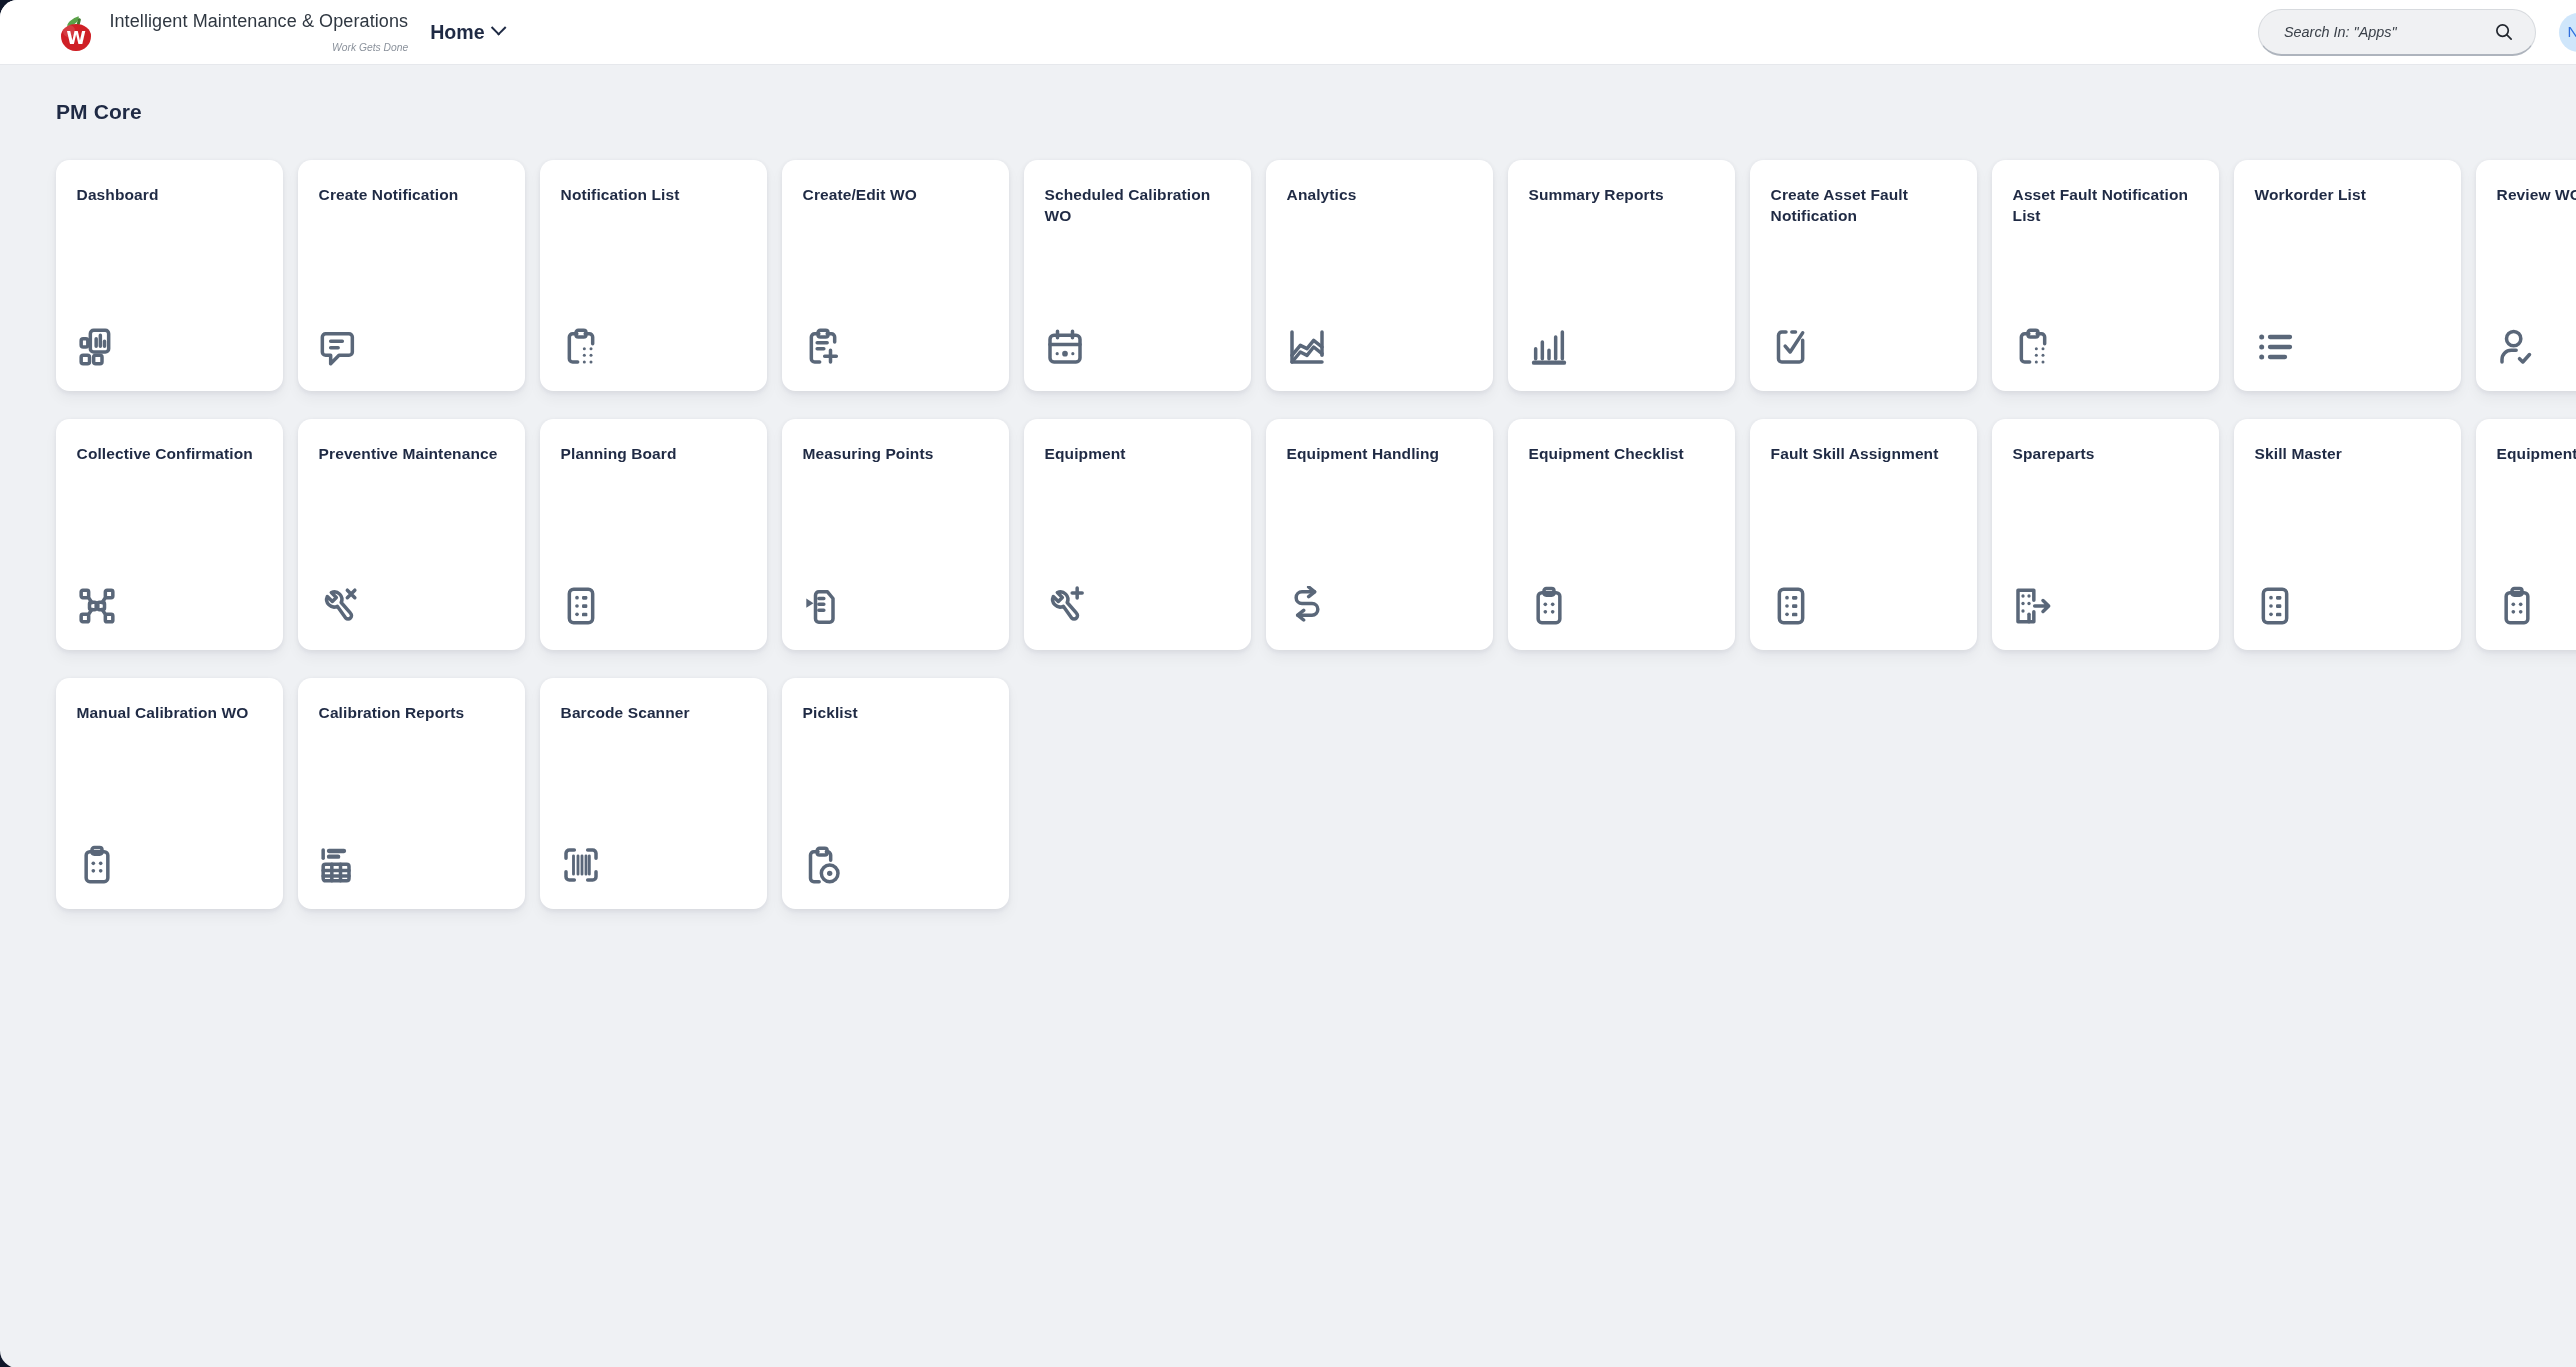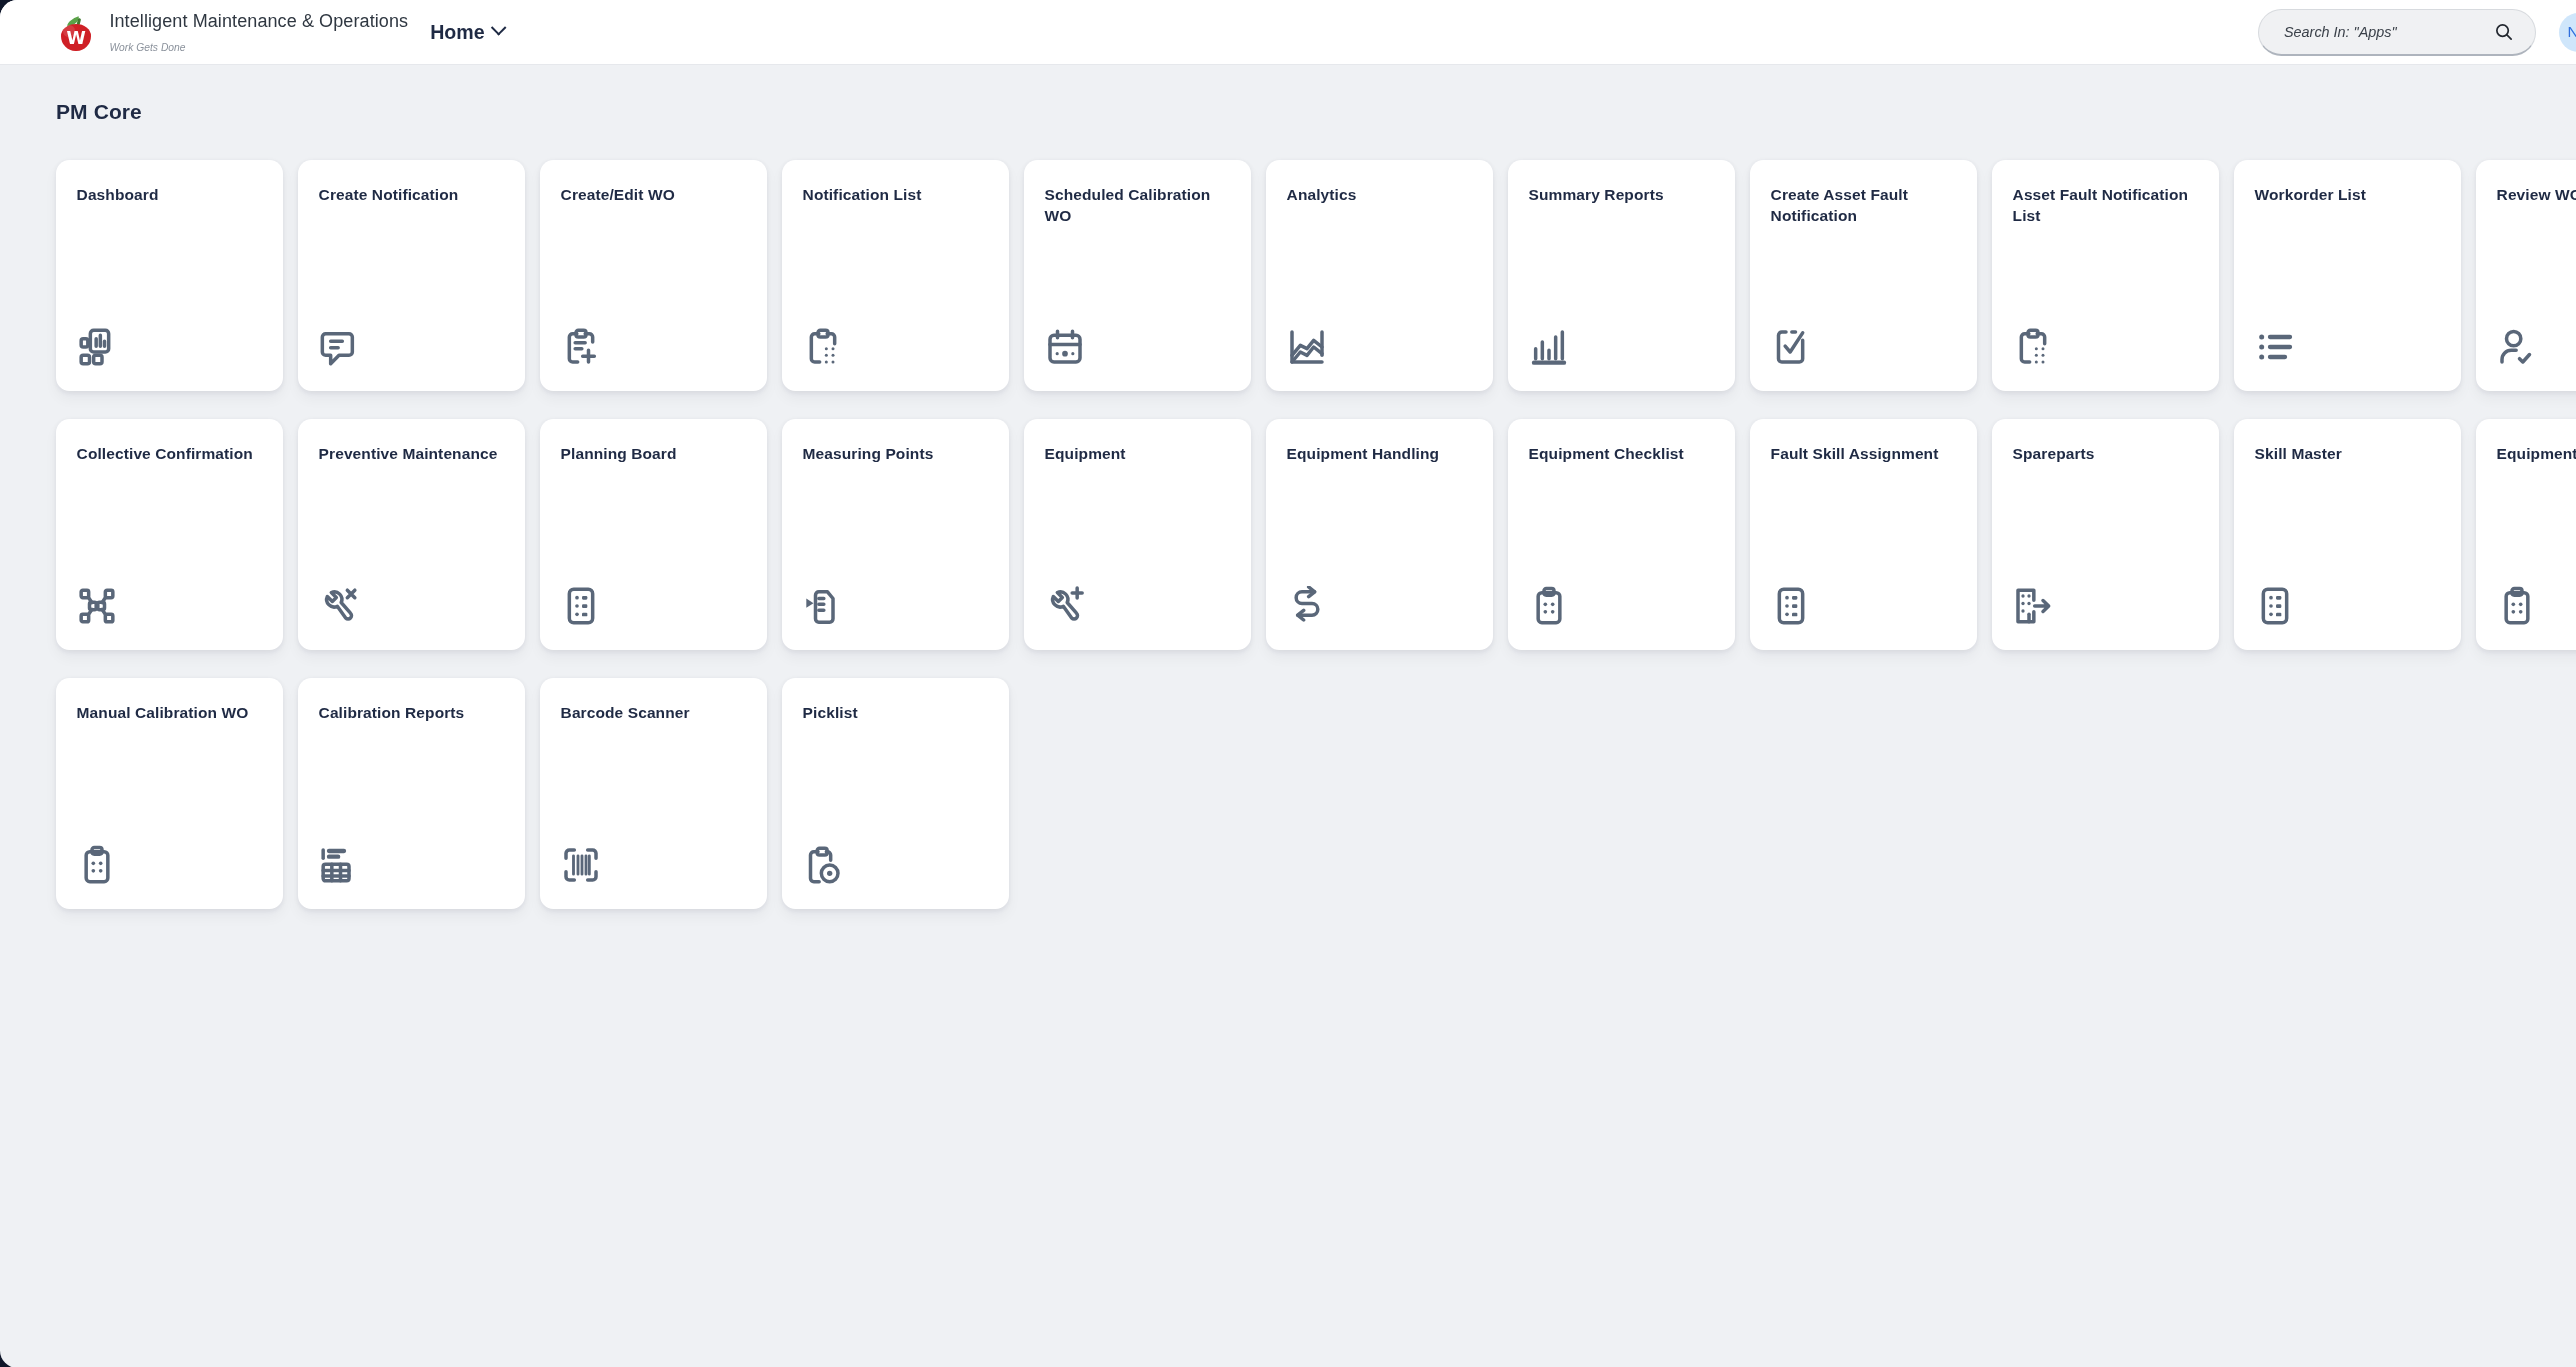--- a/index.html
+++ b/index.html
@@ -80,21 +80,21 @@
   }
   .logo .apple-leaf {
     position: absolute;
     left: 10.3px; top: 5.7px;
     width: 14.4px; height: 8.2px;
     background: #5aa348;
     border-radius: 100% 0 100% 0;
     transform: rotate(-16deg);
   }
 
-  .brand-text { display: flex; flex-direction: column; justify-content: center; }
+  .brand-text { display: flex; flex-direction: column; justify-content: center; text-align: right; }
   .brand-title {
     font-size: 18px;
     color: #2f3741;
     line-height: 1.12;
     letter-spacing: 0.1px;
   }
   .brand-tagline {
     font-size: 10.3px;
     color: #8b929c;
     font-style: italic;
@@ -273,48 +273,48 @@
         <div class="tile">
           <div class="tile-title">Create Notification</div>
           <div class="tile-icon">
             <svg viewBox="0 0 24 24">
               <path d="M4 4h14a2 2 0 0 1 2 2v9a2 2 0 0 1-2 2h-6l-5 5v-5H4a2 2 0 0 1-2-2V6a2 2 0 0 1 2-2z" stroke="currentColor" fill="none" stroke-width="2.1" stroke-linecap="round" stroke-linejoin="round"></path>
               <path d="M7 8.5h7M7 12.5h4.5" stroke="currentColor" fill="none" stroke-width="2.1" stroke-linecap="round" stroke-linejoin="round"></path>
             </svg>
           </div>
         </div>
         <div class="tile">
-          <div class="tile-title">Create/Edit WO</div>
-          <div class="tile-icon">
-            <svg viewBox="0 0 24 24">
-              <path d="M9.5 4H7a2 2 0 0 0-2 2v13a2 2 0 0 0 2 2h3" stroke="currentColor" fill="none" stroke-width="2.1" stroke-linecap="round" stroke-linejoin="round"></path>
-              <path d="M14.5 4H17a2 2 0 0 1 2 2v3" stroke="currentColor" fill="none" stroke-width="2.1" stroke-linecap="round" stroke-linejoin="round"></path>
-              <rect x="9" y="2" width="6" height="4" rx="1.4" stroke="currentColor" fill="none" stroke-width="2.1" stroke-linecap="round" stroke-linejoin="round"></rect>
-              <path d="M8.5 9.5h6M8.5 13h4" stroke="currentColor" fill="none" stroke-width="2.1" stroke-linecap="round" stroke-linejoin="round"></path>
-              <path d="M16.5 14v7M13 17.5h7" stroke="currentColor" fill="none" stroke-width="2.1" stroke-linecap="round" stroke-linejoin="round"></path>
-            </svg>
-          </div>
-        </div>
-        <div class="tile">
           <div class="tile-title">Notification List</div>
           <div class="tile-icon">
             <svg viewBox="0 0 24 24">
               <path d="M9.5 4H7a2 2 0 0 0-2 2v13a2 2 0 0 0 2 2h3" stroke="currentColor" fill="none" stroke-width="2.1" stroke-linecap="round" stroke-linejoin="round"></path>
               <path d="M14.5 4H17a2 2 0 0 1 2 2v4" stroke="currentColor" fill="none" stroke-width="2.1" stroke-linecap="round" stroke-linejoin="round"></path>
               <rect x="9" y="2" width="6" height="4" rx="1.4" stroke="currentColor" fill="none" stroke-width="2.1" stroke-linecap="round" stroke-linejoin="round"></rect>
               <circle cx="14" cy="13" r=".9" fill="currentColor"></circle>
               <circle cx="18" cy="13" r=".9" fill="currentColor"></circle>
               <circle cx="14" cy="17" r=".9" fill="currentColor"></circle>
               <circle cx="18" cy="17" r=".9" fill="currentColor"></circle>
               <circle cx="14" cy="21" r=".9" fill="currentColor"></circle>
               <circle cx="18" cy="21" r=".9" fill="currentColor"></circle>
             </svg>
           </div>
         </div>
         <div class="tile">
+          <div class="tile-title">Create/Edit WO</div>
+          <div class="tile-icon">
+            <svg viewBox="0 0 24 24">
+              <path d="M9.5 4H7a2 2 0 0 0-2 2v13a2 2 0 0 0 2 2h3" stroke="currentColor" fill="none" stroke-width="2.1" stroke-linecap="round" stroke-linejoin="round"></path>
+              <path d="M14.5 4H17a2 2 0 0 1 2 2v3" stroke="currentColor" fill="none" stroke-width="2.1" stroke-linecap="round" stroke-linejoin="round"></path>
+              <rect x="9" y="2" width="6" height="4" rx="1.4" stroke="currentColor" fill="none" stroke-width="2.1" stroke-linecap="round" stroke-linejoin="round"></rect>
+              <path d="M8.5 9.5h6M8.5 13h4" stroke="currentColor" fill="none" stroke-width="2.1" stroke-linecap="round" stroke-linejoin="round"></path>
+              <path d="M16.5 14v7M13 17.5h7" stroke="currentColor" fill="none" stroke-width="2.1" stroke-linecap="round" stroke-linejoin="round"></path>
+            </svg>
+          </div>
+        </div>
+        <div class="tile">
           <div class="tile-title">Scheduled Calibration WO</div>
           <div class="tile-icon">
             <svg viewBox="0 0 24 24">
               <rect x="3" y="5" width="18" height="16" rx="2.4" stroke="currentColor" fill="none" stroke-width="2.1" stroke-linecap="round" stroke-linejoin="round"></rect>
               <path d="M3 10.5h18M7.5 2.5v4M16.5 2.5v4" stroke="currentColor" fill="none" stroke-width="2.1" stroke-linecap="round" stroke-linejoin="round"></path>
               <circle cx="12" cy="16" r="1.7" fill="currentColor"></circle>
               <circle cx="7.3" cy="16" r=".95" fill="currentColor"></circle>
               <circle cx="16.7" cy="16" r=".95" fill="currentColor"></circle>
             </svg>
           </div>

